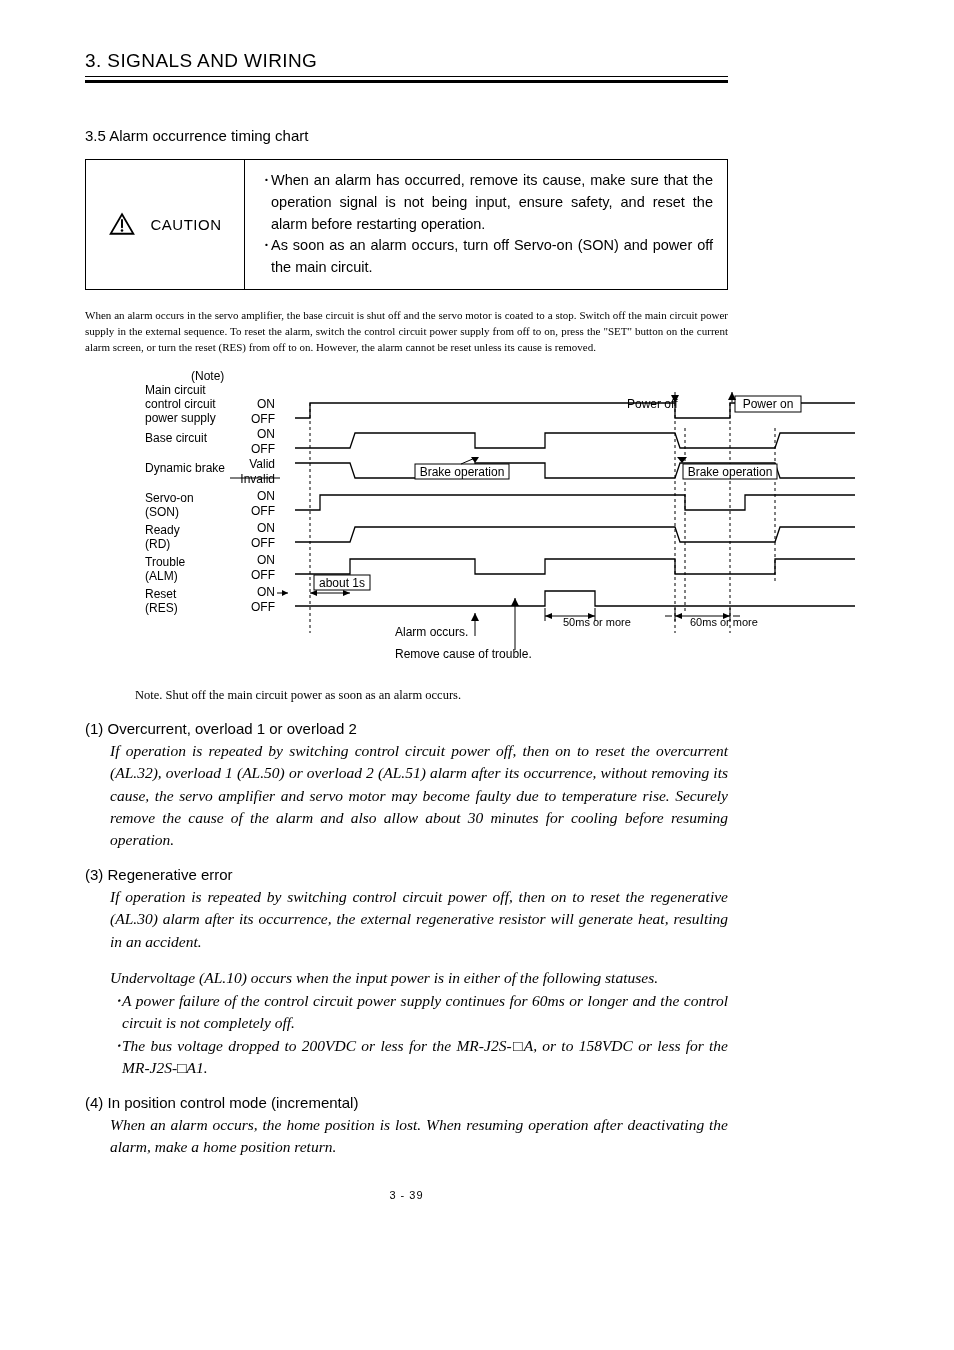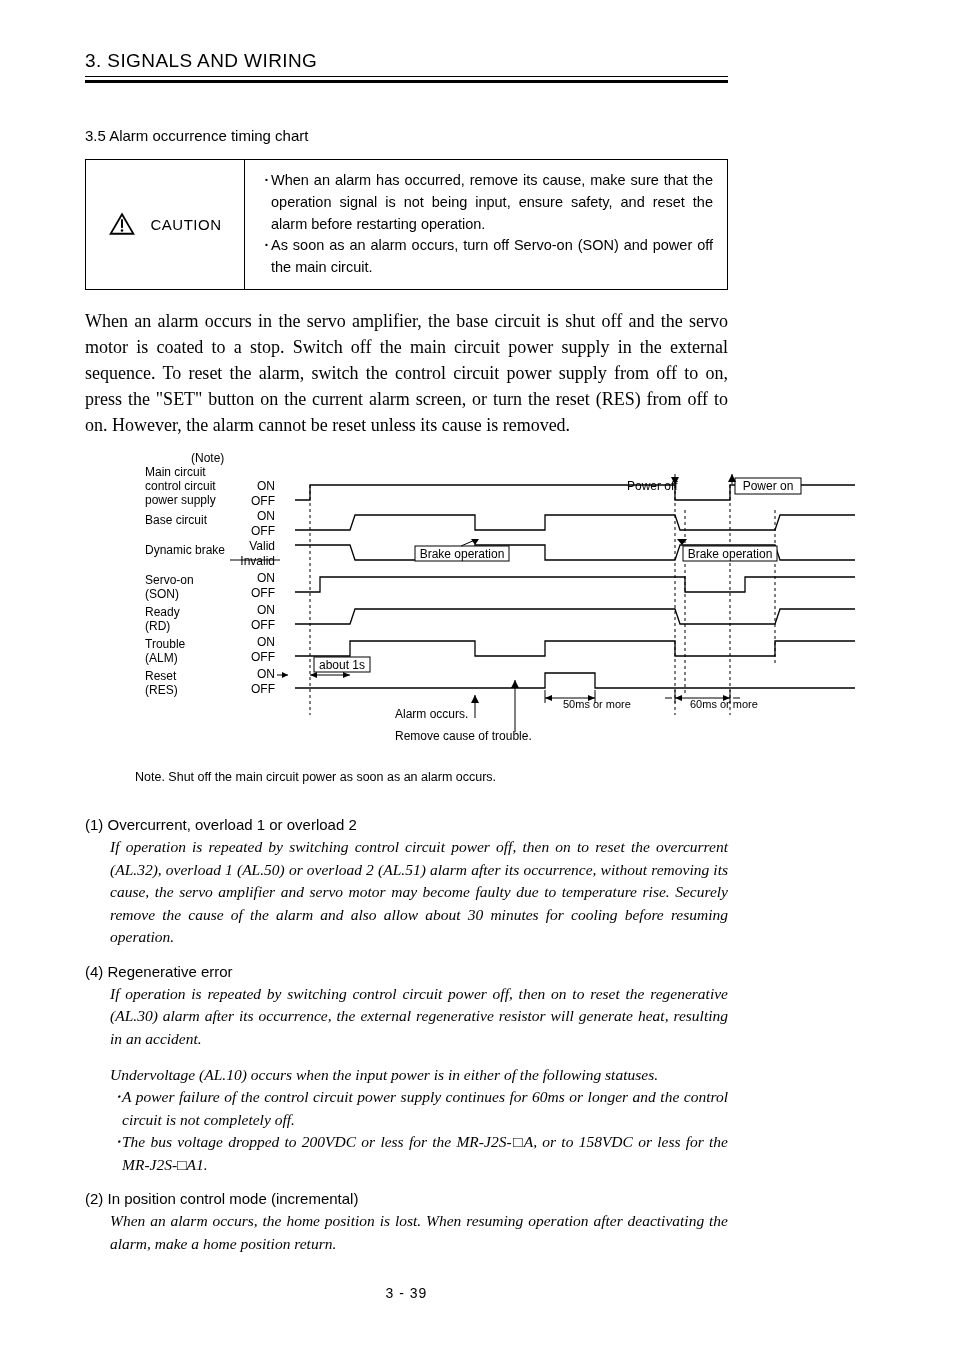--- a/index.html
+++ b/index.html
@@ -69,35 +69,35 @@
     line-height: 1.5;
     text-align: justify;
   }
   .caution-text .bullet {
     display: flex;
   }
   .caution-text .bullet .dot {
     width: 12px; flex-shrink: 0;
   }
   .body-para {
-    font-size: 18px;
+    font-size: 11px;
     line-height: 1.45;
     text-align: justify;
     margin-bottom: 12px;
   }
   
   .chart-wrap {
     margin: 5px 0 10px 40px;
     position: relative;
   }
   .chart-wrap svg { display:block; }
   .note-line {
-    font-family: Liberation Sans, sans-serif;
+    font-family: Liberation Serif, serif;
     font-size: 12.5px;
-    margin: 10px 0 32px 50px;
+    margin: 10px 0 17px 50px;
   }
   .item-heading {
     font-family: Arial, Helvetica, sans-serif;
     font-size: 15px;
     margin-bottom: 3px;
   }
   .item-body {
     font-size: 15.5px;
     line-height: 1.45;
     text-align: justify;
@@ -105,21 +105,21 @@
     font-style: italic;
   }
   .inner-bullet {
     display: flex;
     margin-left: 0px;
   }
   .inner-bullet .dot { width: 12px; flex-shrink:0; }
   .inner-bullet .txt { flex:1; }
   .page-num {
     font-family: Arial, Helvetica, sans-serif;
-    font-size: 14px;
+    font-size: 11px;
     text-align: center;
     margin-top: 30px;
     letter-spacing: 1px;
   }
 </style>
 </head>
 <body>
 
 <div class="page">
   <div class="chap-title">3. SIGNALS AND WIRING</div>
@@ -258,32 +258,32 @@
       <text x="565" y="258" font-size="11">60ms or more</text>
 
     </svg>
   </div>
 
   <div class="note-line">Note. Shut off the main circuit power as soon as an alarm occurs.</div>
 
   <div class="item-heading">(1) Overcurrent, overload 1 or overload 2</div>
   <div class="item-body">If operation is repeated by switching control circuit power off, then on to reset the overcurrent (AL.32), overload 1 (AL.50) or overload 2 (AL.51) alarm after its occurrence, without removing its cause, the servo amplifier and servo motor may become faulty due to temperature rise. Securely remove the cause of the alarm and also allow about 30 minutes for cooling before resuming operation.</div>
 
-  <div class="item-heading">(4) Regenerative error</div>
+  <div class="item-heading">(3) Regenerative error</div>
   <div class="item-body">If operation is repeated by switching control circuit power off, then on to reset the regenerative (AL.30) alarm after its occurrence, the external regenerative resistor will generate heat, resulting in an accident.</div>
 
   <div class="item-body">
     <div>Undervoltage (AL.10) occurs when the input power is in either of the following statuses.</div>
     <div class="inner-bullet">
       <div class="dot">・</div>
       <div class="txt" style="text-align:justify">A power failure of the control circuit power supply continues for 60ms or longer and the control circuit is not completely off.</div>
     </div>
     <div class="inner-bullet">
       <div class="dot">・</div>
       <div class="txt" style="text-align:justify">The bus voltage dropped to 200VDC or less for the MR-J2S-□A, or to 158VDC or less for the MR-J2S-□A1.</div>
     </div>
   </div>
 
-  <div class="item-heading">(2) In position control mode (incremental)</div>
+  <div class="item-heading">(4) In position control mode (incremental)</div>
   <div class="item-body">When an alarm occurs, the home position is lost. When resuming operation after deactivating the alarm, make a home position return.</div>
 
   <div class="page-num">3 -  39</div>
 </div>
 
 </body></html>

